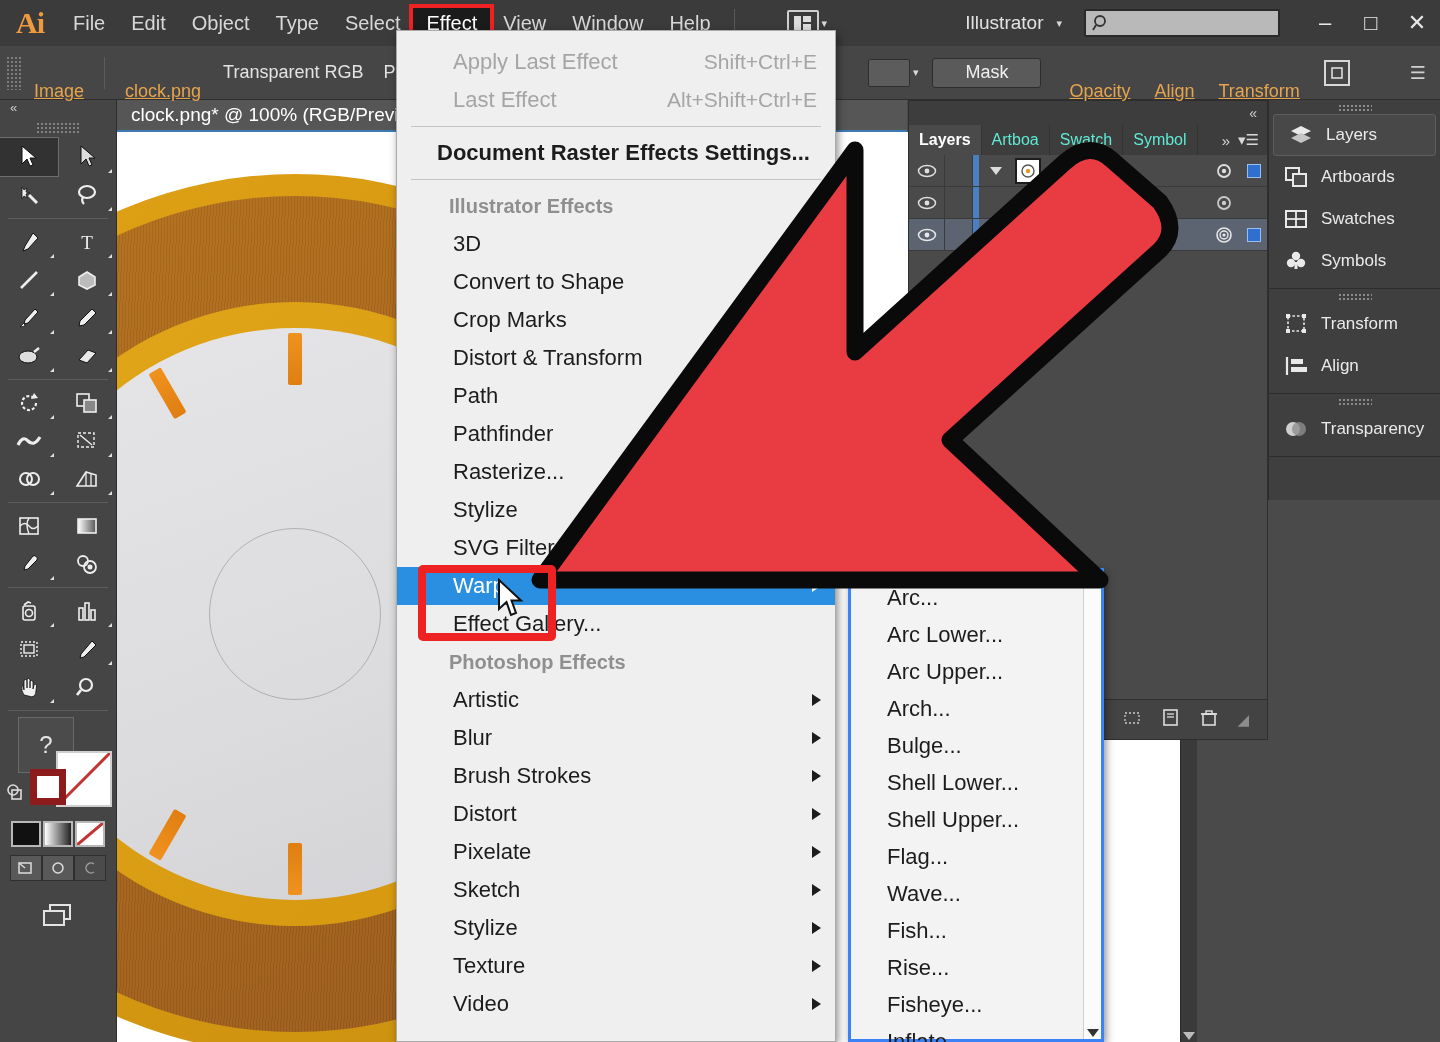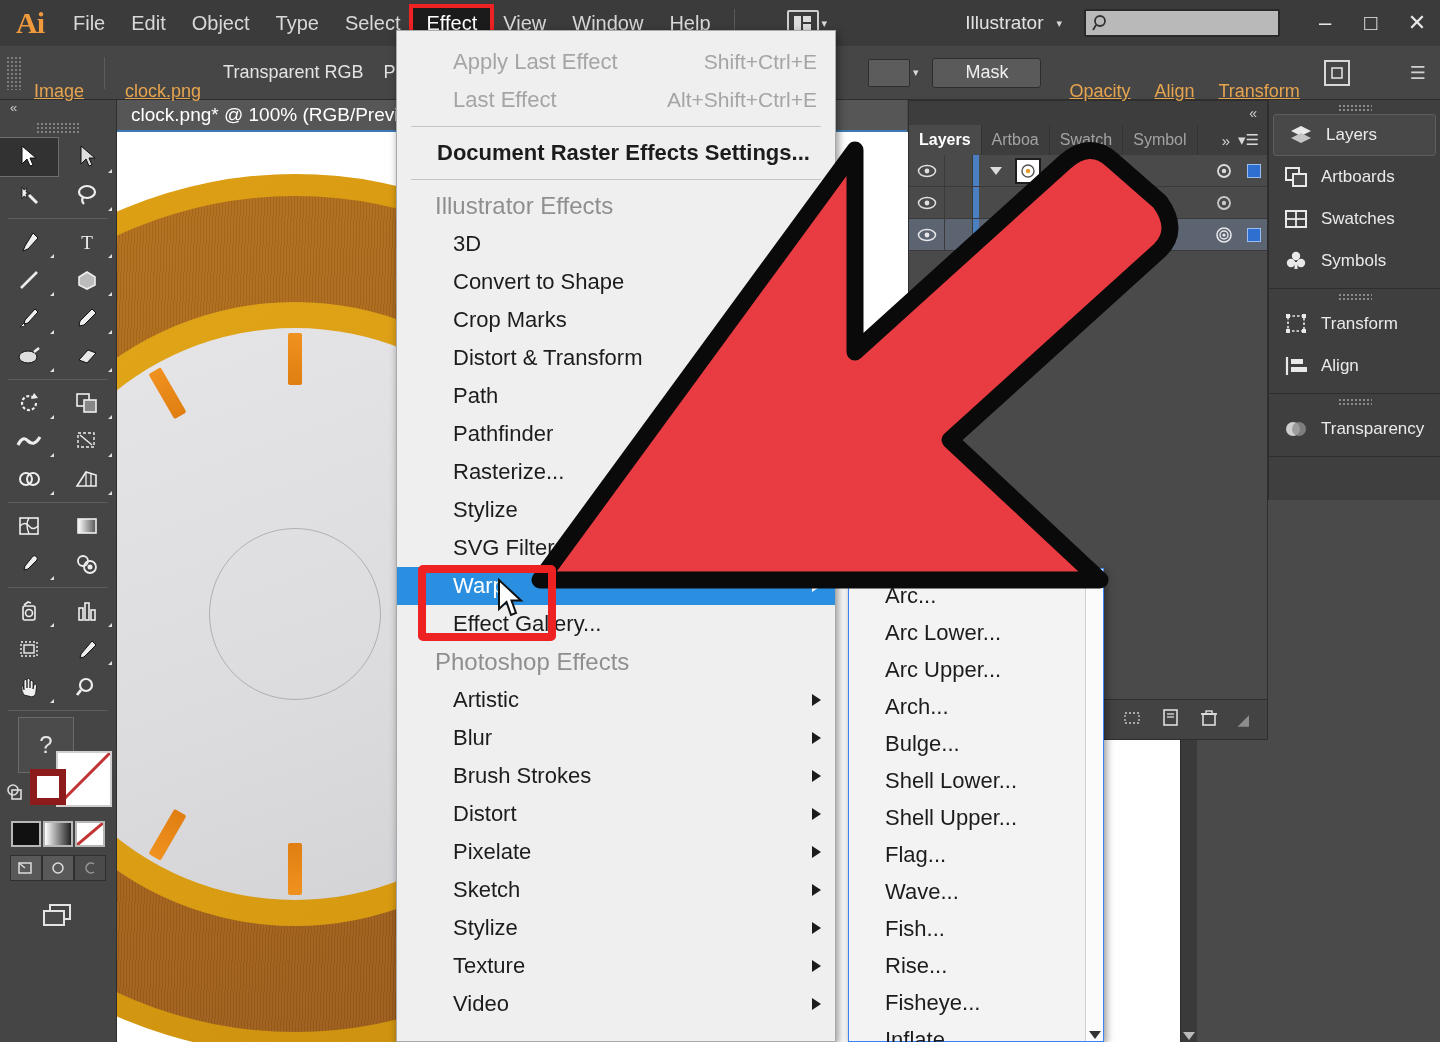--- a/index.html
+++ b/index.html
@@ -191,21 +191,21 @@
   .panel-topbar {
     height: 24px; background: #3d3d3d; display: flex; align-items: center;
     justify-content: flex-end; padding-right: 10px;
   }
   .panel-topbar .dbl { color: #cfcfcf; font-size: 14px; }
   .panel-tabs {
     height: 30px; background: #3d3d3d; display: flex; align-items: stretch;
   }
   .ptab {
     padding: 0 10px; display: flex; align-items: center;
-    color: #a3a3a3; font-size: 16px; border-right: 1px solid #333;
+    color: #5eead4; font-size: 16px; border-right: 1px solid #333;
   }
   .ptab.active { background: #4a4a4a; color: #ffffff; font-weight: bold; }
   .ptab-more { margin-left: auto; display: flex; align-items: center; gap: 8px; padding: 0 8px; color: #d8d8d8; font-size: 15px; }
   .layer-rows { background: #4a4a4a; }
   .layer-row {
     height: 32px; display: flex; align-items: center;
     border-bottom: 1px solid #3a3a3a; position: relative;
   }
   .layer-row.selected { background: #5c6472; }
   .lr-eye {
@@ -257,35 +257,35 @@
     background: #efefef; border: 1px solid #aaaaaa;
     box-shadow: 2px 3px 8px rgba(0,0,0,0.45); z-index: 50;
     padding-top: 12px; overflow: hidden;
   }
   .mi {
     height: 38px; display: flex; align-items: center;
     padding-left: 56px; padding-right: 18px;
     color: #1c1c1c; font-size: 22px; position: relative;
   }
   .mi.dim { color: #a5a5a5; }
-  .mi.hdr { color: #8f8f8f; font-size: 24px; padding-left: 38px; }
+  .mi.hdr { color: #8f8f8f; font-size: 20px; padding-left: 52px; font-weight: bold; }
   .mi .sc { margin-left: auto; font-size: 21px; }
   .mi .arw {
     position: absolute; right: 14px; top: 50%; margin-top: -6px;
     width: 0; height: 0; border-top: 6px solid transparent;
     border-bottom: 6px solid transparent; border-left: 9px solid #1c1c1c;
   }
   .mi.sel { background: #2a8fe0; color: #ffffff; }
   .mi.sel .arw { border-left-color: #ffffff; }
   .msep { height: 1px; background: #c4c4c4; margin: 7px 14px; }
 
   
   .submenu {
     position: absolute; left: 848px; top: 568px; width: 256px; height: 474px;
-    background: #f3f3f3; border: 1px solid #3b82f6;
+    background: #f3f3f3; border: 3px solid #3b82f6;
     box-shadow: 2px 3px 8px rgba(0,0,0,0.45); z-index: 55;
     padding-top: 8px;
   }
   .smi {
     height: 37px; display: flex; align-items: center; padding-left: 36px;
     color: #1c1c1c; font-size: 22px;
   }
   .sm-scroll {
     position: absolute; right: 0; top: 0; width: 18px; bottom: 0;
     background: #fbfbfb; border-left: 1px solid #cfcfcf;

